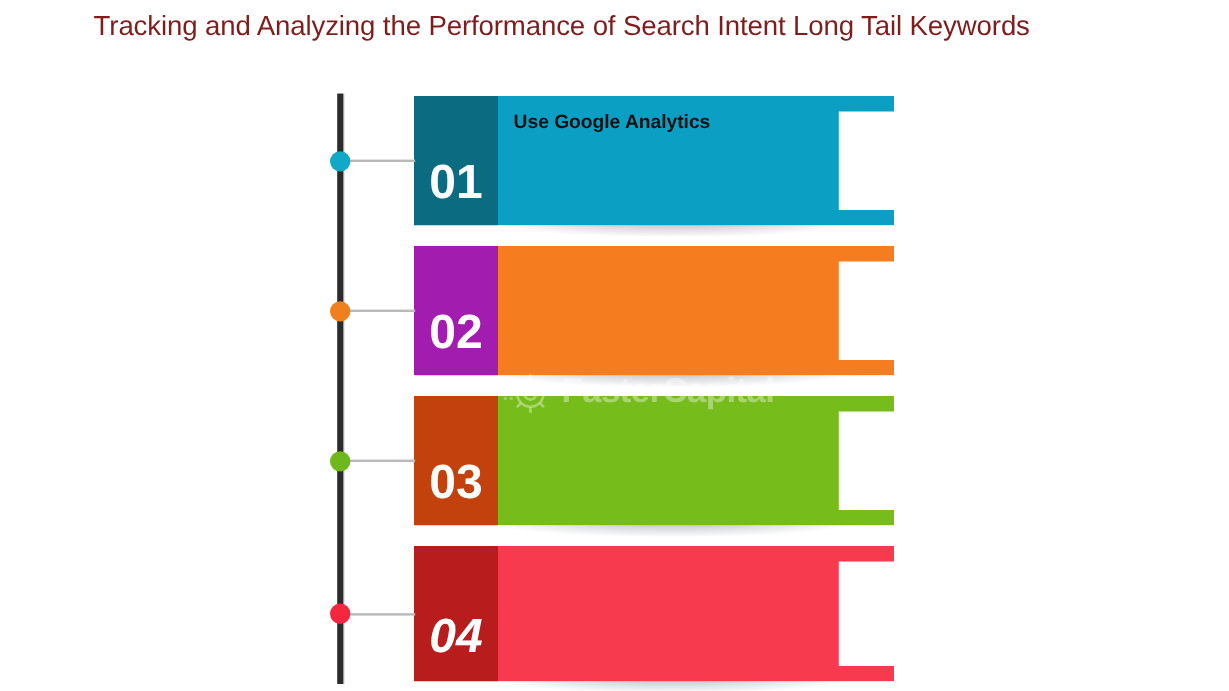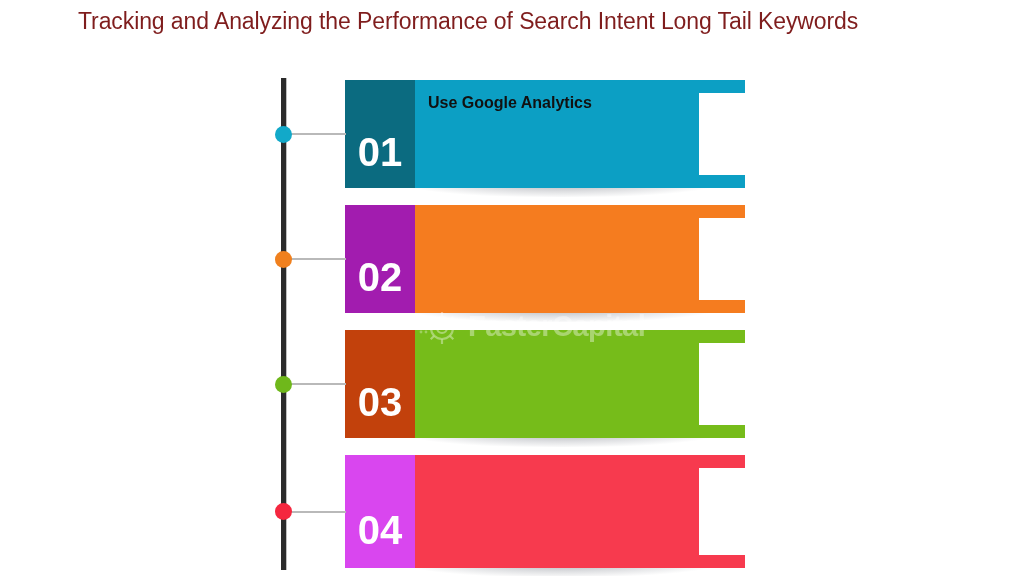--- a/index.html
+++ b/index.html
@@ -180,21 +180,21 @@
             <div class="bar-num-block" style="background: #c2410c;">
               <div class="bar-num">03</div>
             </div>
           </div>
         </div>
       </div>
       <div class="row" style="top: 455px; height: 113px;">
         <div class="bar">
           <div class="bar-shadow"></div>
           <div class="bar-body" style="background: rgb(247, 58, 78); clip-path: polygon(0% 0%, 100% 0%, 100% 11.5%, 88.5% 11.5%, 88.5% 88.5%, 100% 88.5%, 100% 100%, 0% 100%);">
-            <div class="bar-num-block" style="background: #d946ef;">
+            <div class="bar-num-block" style="background: #b91c1c; font-style: italic;">
               <div class="bar-num">04</div>
             </div>
           </div>
         </div>
       </div>
     </div>
 
   <div id="watermark">
     <svg id="watermark-gear" width="46" height="42" viewBox="0 0 46 42">
       <g fill="none" stroke="rgba(255,255,255,0.75)" stroke-width="2.2">

